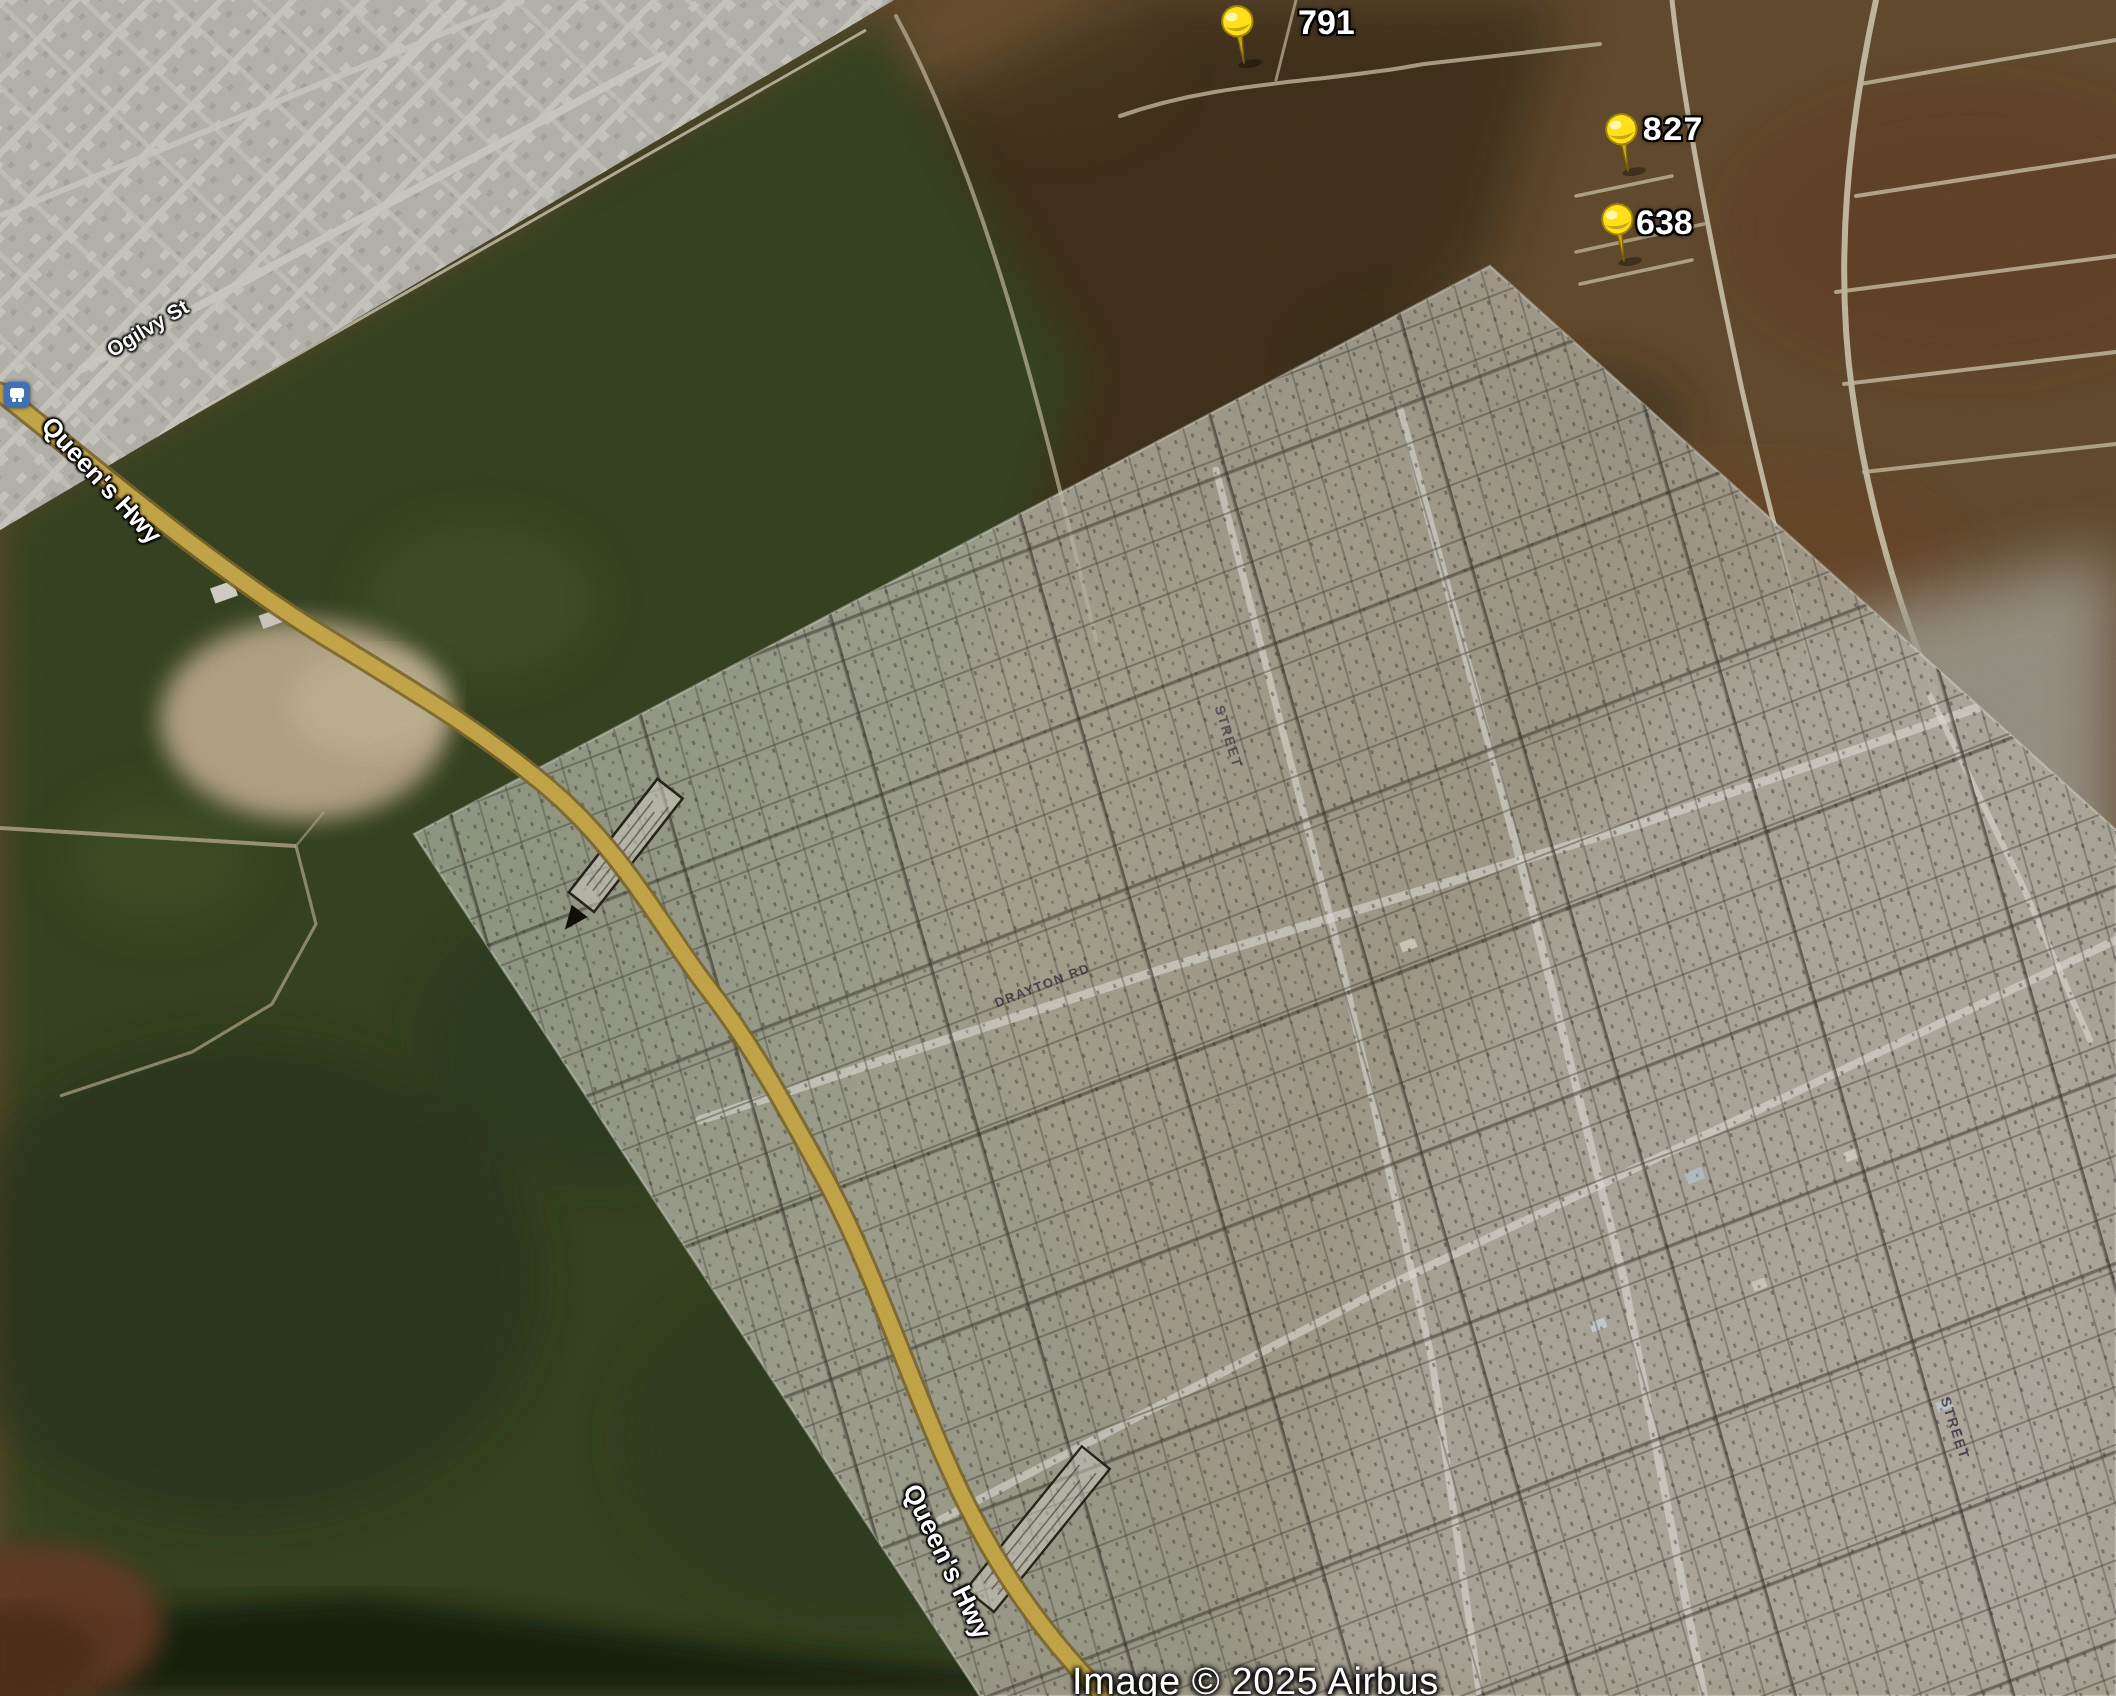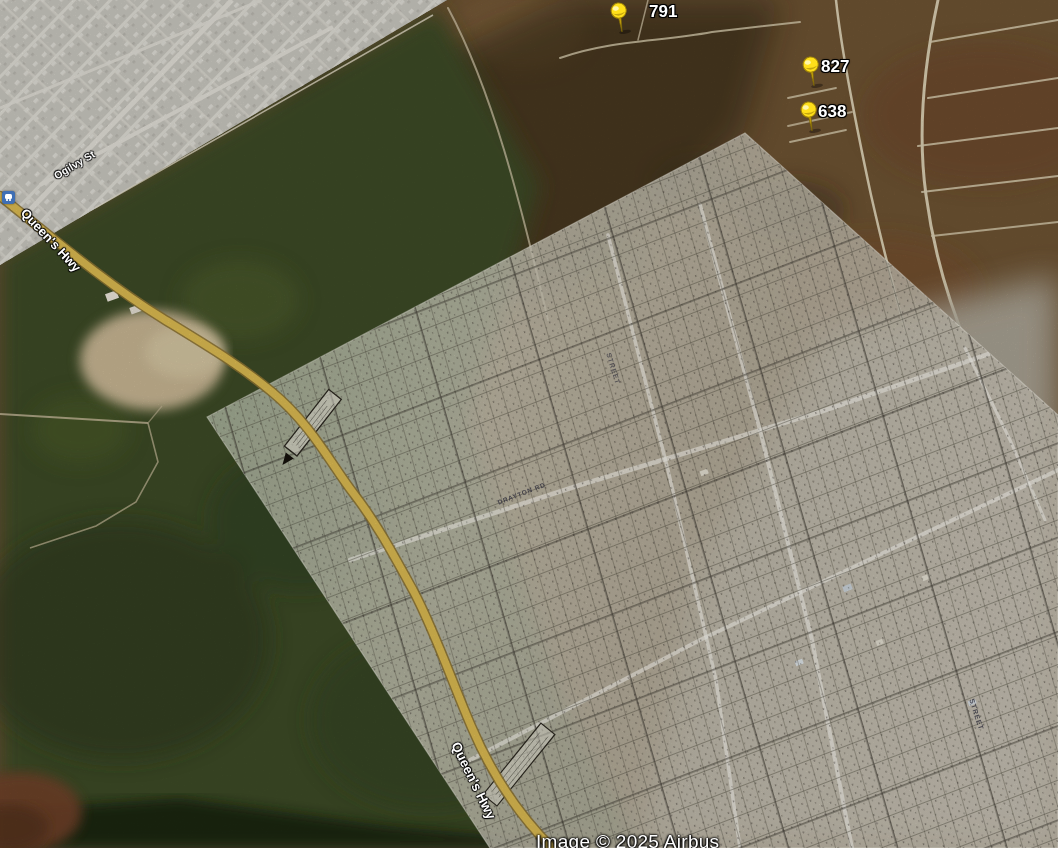--- a/index.html
+++ b/index.html
@@ -244,21 +244,21 @@
   <div class="placemark" style="left:798px;top:55px;">
     <svg width="28" height="36" viewBox="0 0 28 36">
       <g transform="rotate(-9 14 18)">
         <ellipse cx="17" cy="31.5" rx="6" ry="2" fill="rgba(0,0,0,0.35)"></ellipse>
         <path d="M12.6 15 L15.4 15 L14 31 Z" fill="#c9a50e" stroke="#7a6407" stroke-width="0.7"></path>
         <circle cx="14" cy="9.5" r="7.6" fill="#ffdf1a" stroke="#a08408" stroke-width="1"></circle>
         <ellipse cx="11.5" cy="7" rx="3" ry="2.2" fill="#fff6a8"></ellipse>
         <path d="M7.5 11.5 Q14 17.5 20.5 11.5 Q14 14.2 7.5 11.5 Z" fill="rgba(140,110,0,0.5)"></path>
       </g>
     </svg>
-    <span class="pm-label" style="left:23px;top:3px;">827</span>
+    <span class="pm-label" style="left:23px;top:3px;font-family:Liberation Mono, monospace;">827</span>
   </div>
 
   <div class="placemark" style="left:796px;top:100px;">
     <svg width="28" height="36" viewBox="0 0 28 36">
       <g transform="rotate(-9 14 18)">
         <ellipse cx="17" cy="31.5" rx="6" ry="2" fill="rgba(0,0,0,0.35)"></ellipse>
         <path d="M12.6 15 L15.4 15 L14 31 Z" fill="#c9a50e" stroke="#7a6407" stroke-width="0.7"></path>
         <circle cx="14" cy="9.5" r="7.6" fill="#ffdf1a" stroke="#a08408" stroke-width="1"></circle>
         <ellipse cx="11.5" cy="7" rx="3" ry="2.2" fill="#fff6a8"></ellipse>
         <path d="M7.5 11.5 Q14 17.5 20.5 11.5 Q14 14.2 7.5 11.5 Z" fill="rgba(140,110,0,0.5)"></path>

